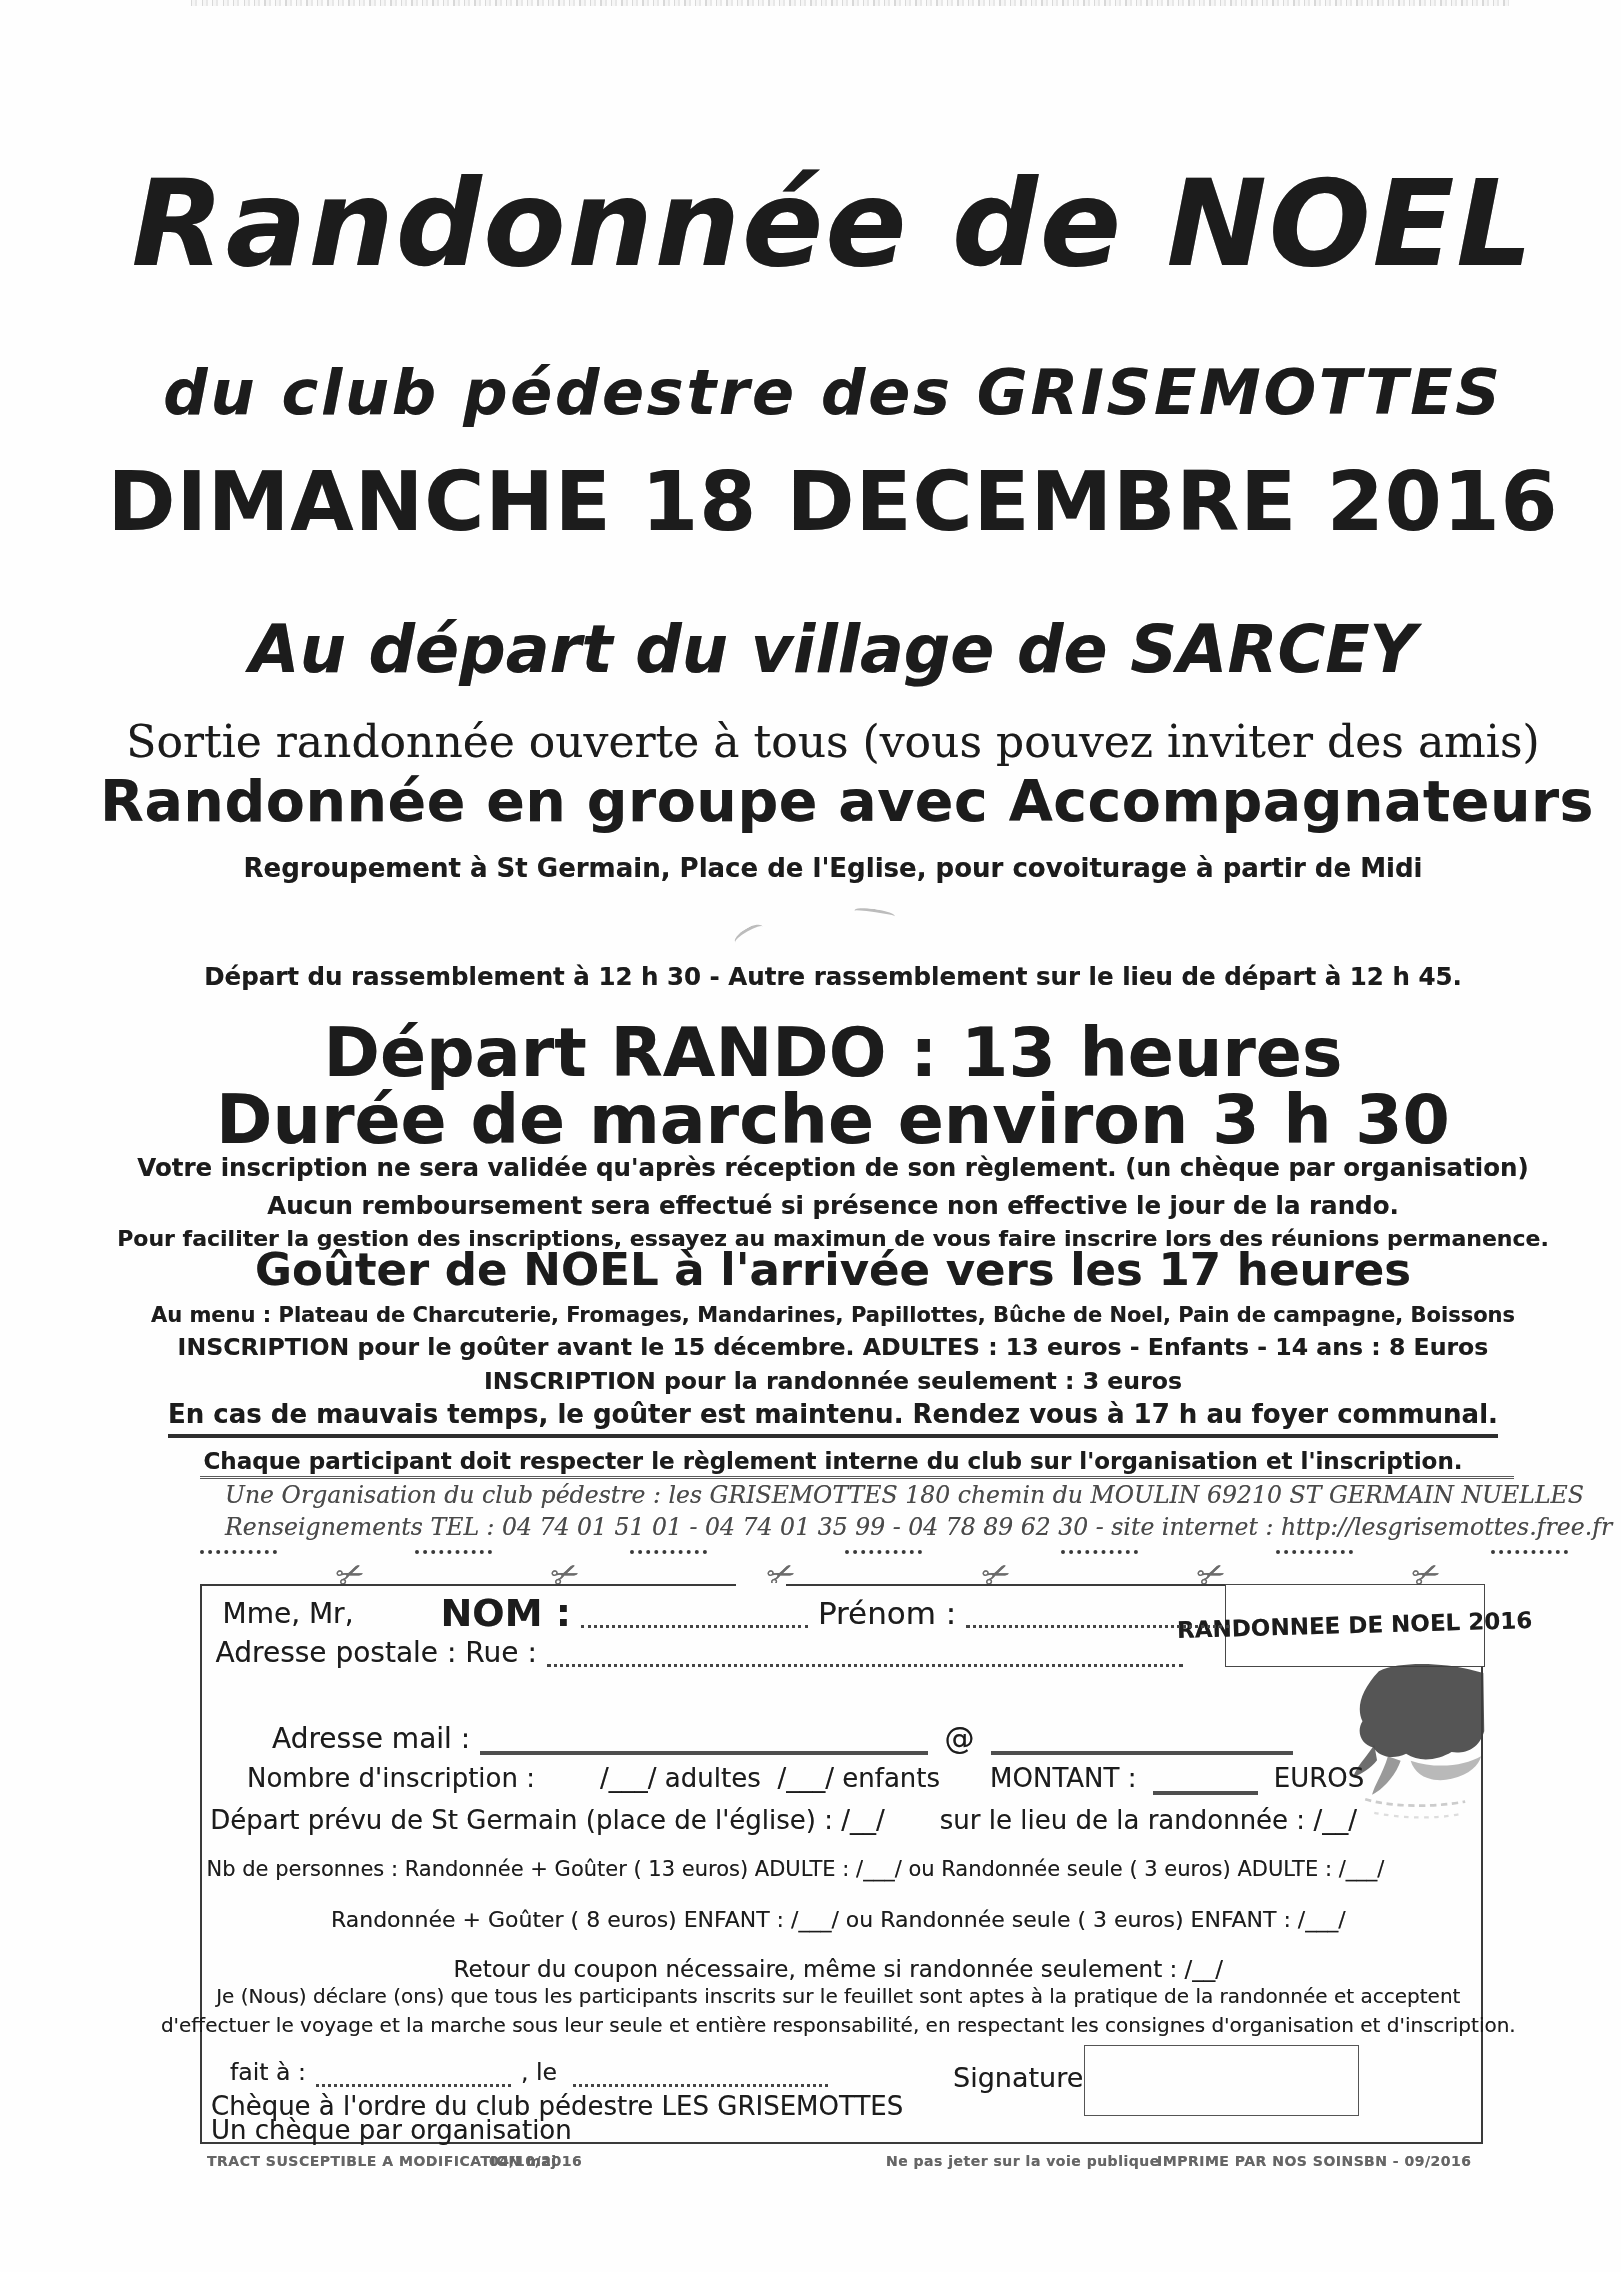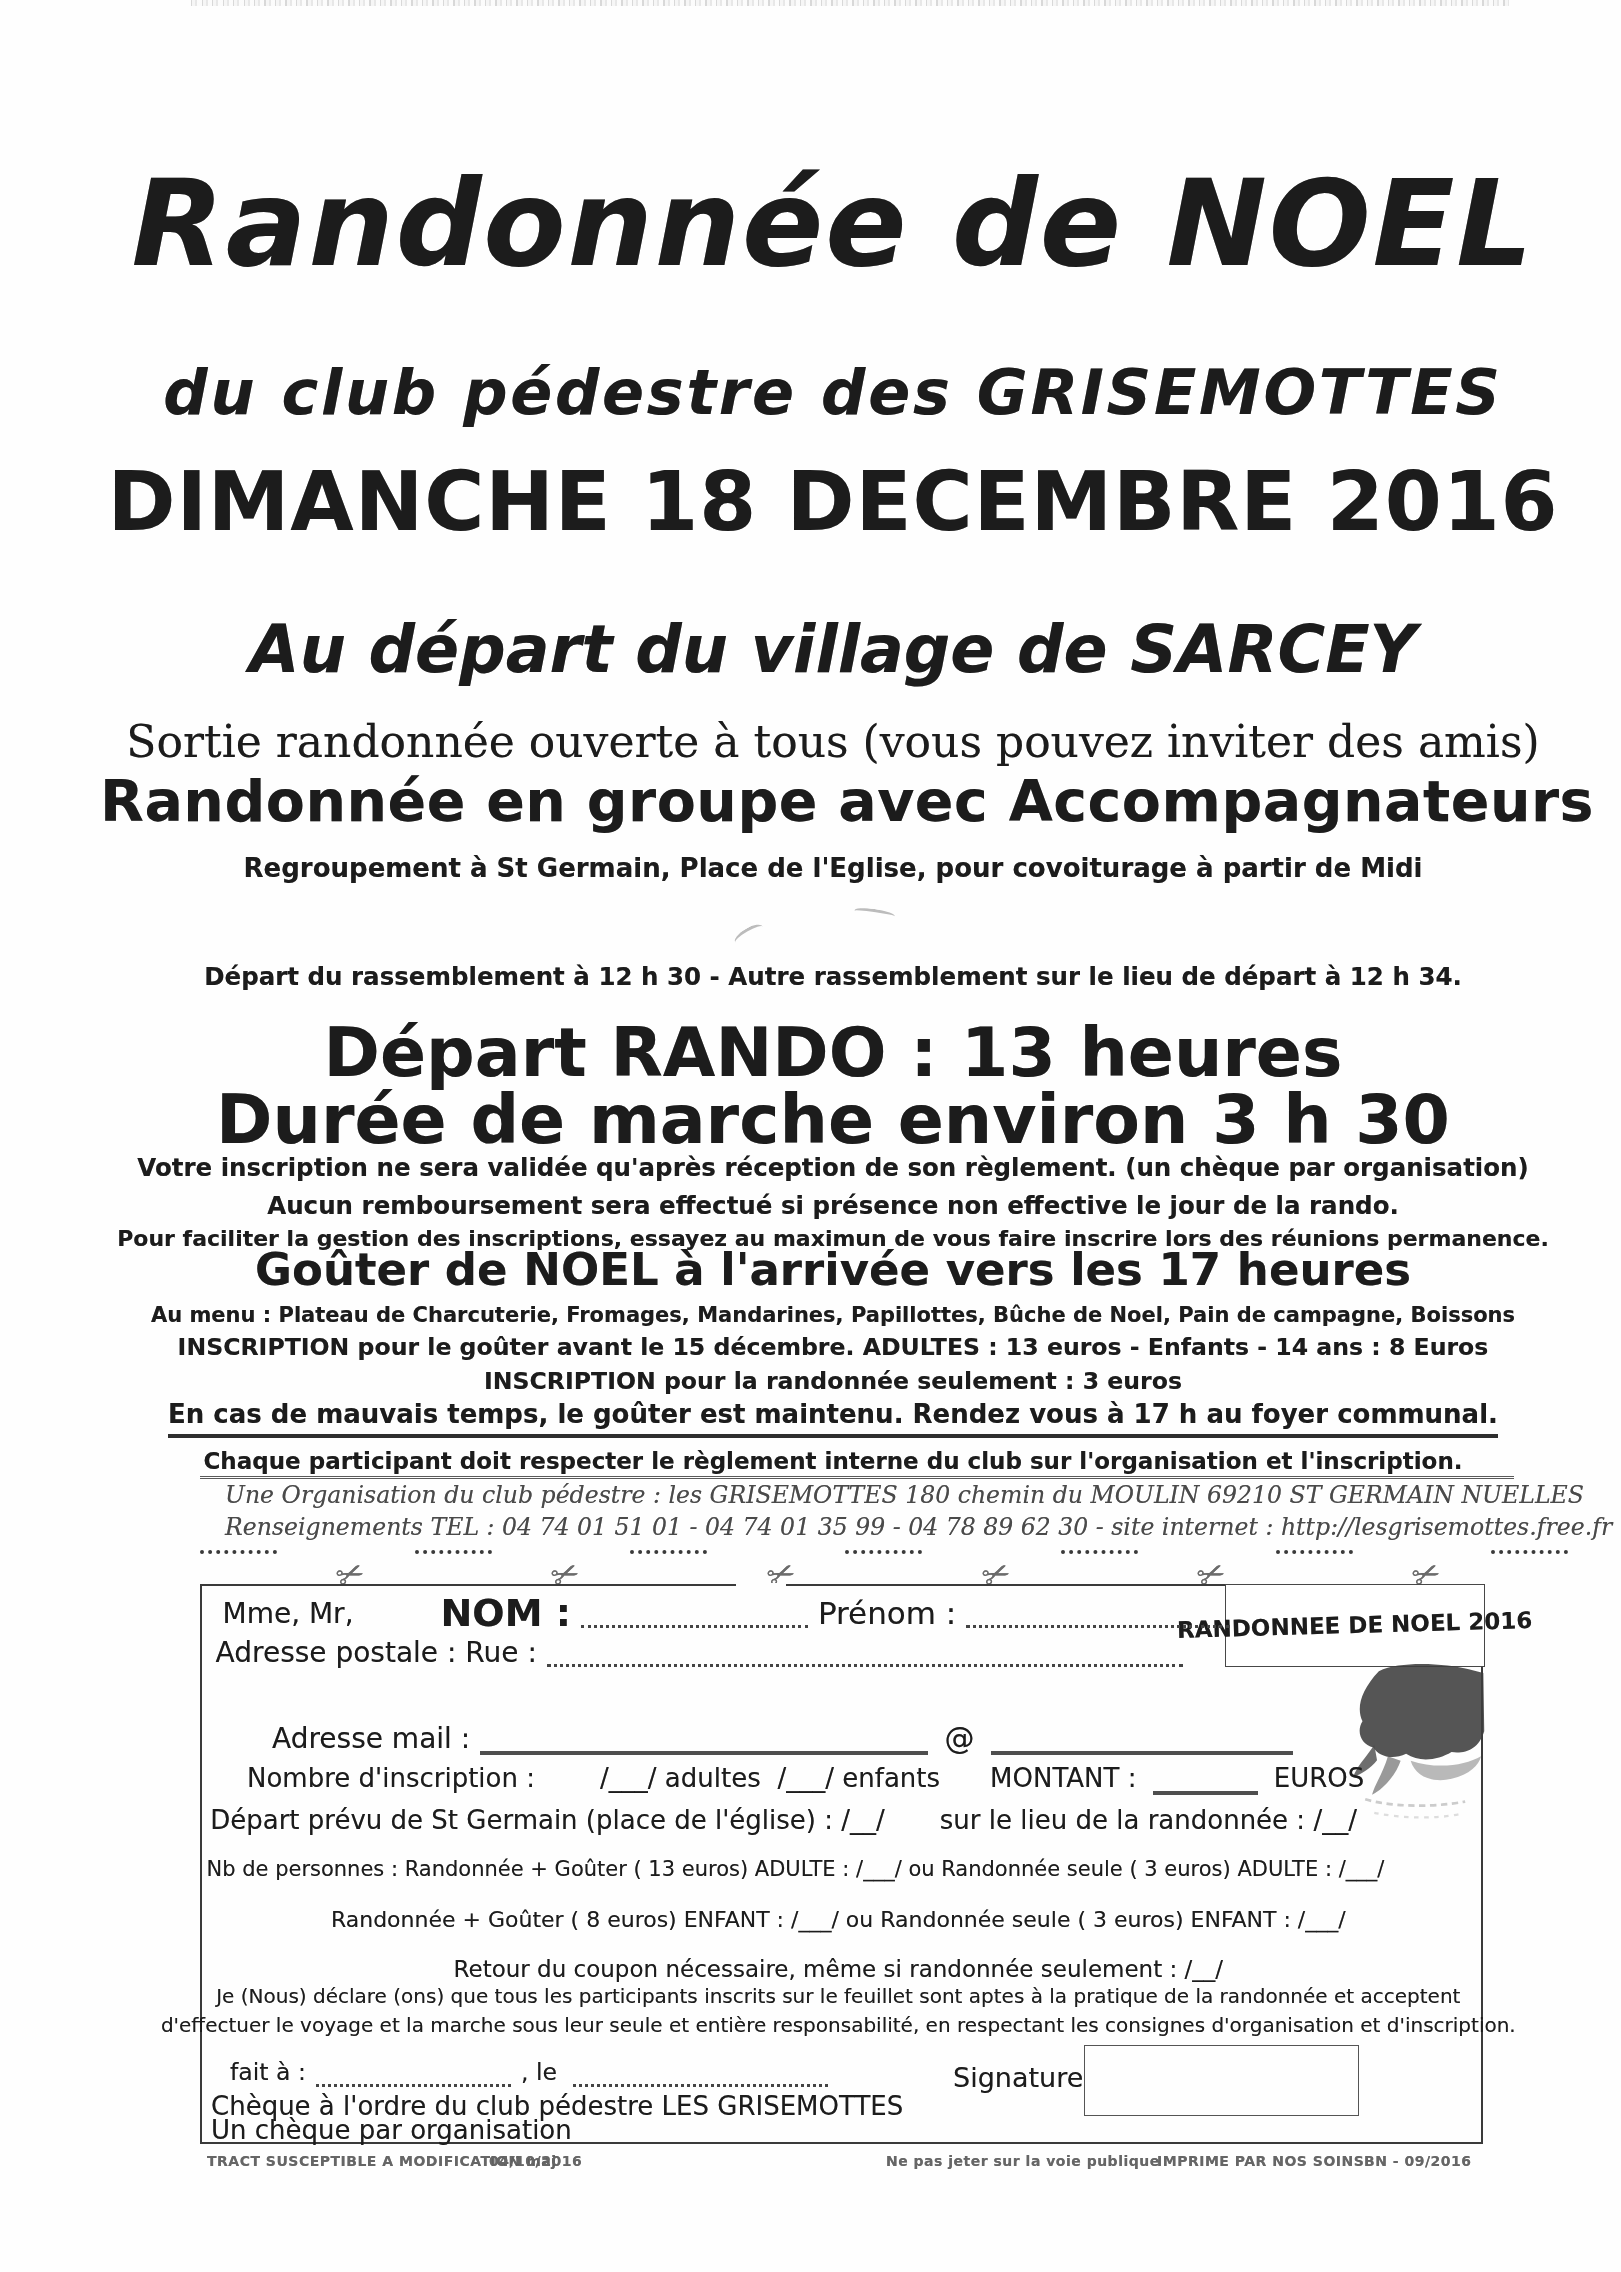--- a/index.html
+++ b/index.html
@@ -91,21 +91,21 @@
 <div class="line subtitle">du club pédestre des GRISEMOTTES</div>
 <div class="line date">DIMANCHE 18 DECEMBRE 2016</div>
 <div class="line sarcey">Au départ du village de SARCEY</div>
 <div class="line sortie">Sortie randonnée ouverte à tous (vous pouvez inviter des amis)</div>
 <div class="line groupe">Randonnée en groupe avec Accompagnateurs</div>
 <div class="line regroup">Regroupement à St Germain, Place de l'Eglise, pour covoiturage à partir de Midi</div>
 
 <div class="smudge sm1"></div>
 <div class="smudge sm2"></div>
 
-<div class="line meeting">Départ du rassemblement à 12 h 30 - Autre rassemblement sur le lieu de départ à 12 h 34.</div>
+<div class="line meeting">Départ du rassemblement à 12 h 30 - Autre rassemblement sur le lieu de départ à 12 h 45.</div>
 <div class="line departrando">Départ RANDO : 13 heures</div>
 <div class="line duree">Durée de marche environ 3 h 30</div>
 <div class="line note1">Votre inscription ne sera validée qu'après réception de son règlement. (un chèque par organisation)</div>
 <div class="line note2">Aucun remboursement sera effectué si présence non effective le jour de la rando.</div>
 <div class="line note3">Pour faciliter la gestion des inscriptions, essayez au maximun de vous faire inscrire lors des réunions permanence.</div>
 
 <div class="line gouter">Goûter de NOEL à l'arrivée vers les 17 heures</div>
 <div class="line menu">Au menu : Plateau de Charcuterie, Fromages, Mandarines, Papillottes, Bûche de Noel, Pain de campagne, Boissons</div>
 <div class="line insc1">INSCRIPTION pour le goûter avant le 15 décembre. ADULTES : 13 euros - Enfants - 14 ans : 8 Euros</div>
 <div class="line insc2">INSCRIPTION pour la randonnée seulement : 3 euros</div>

